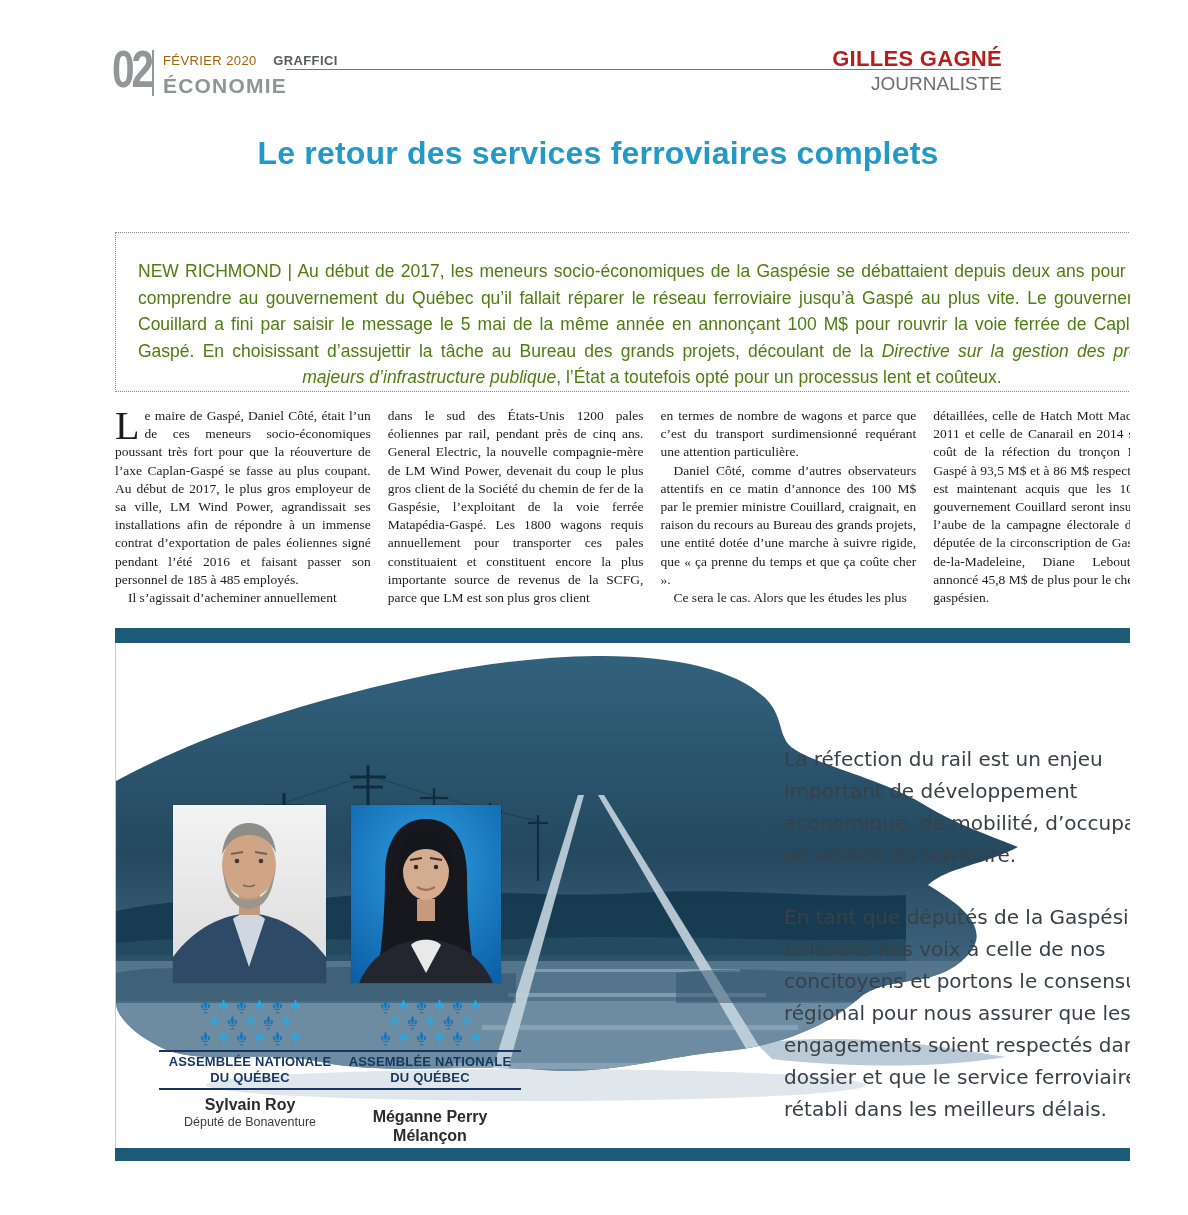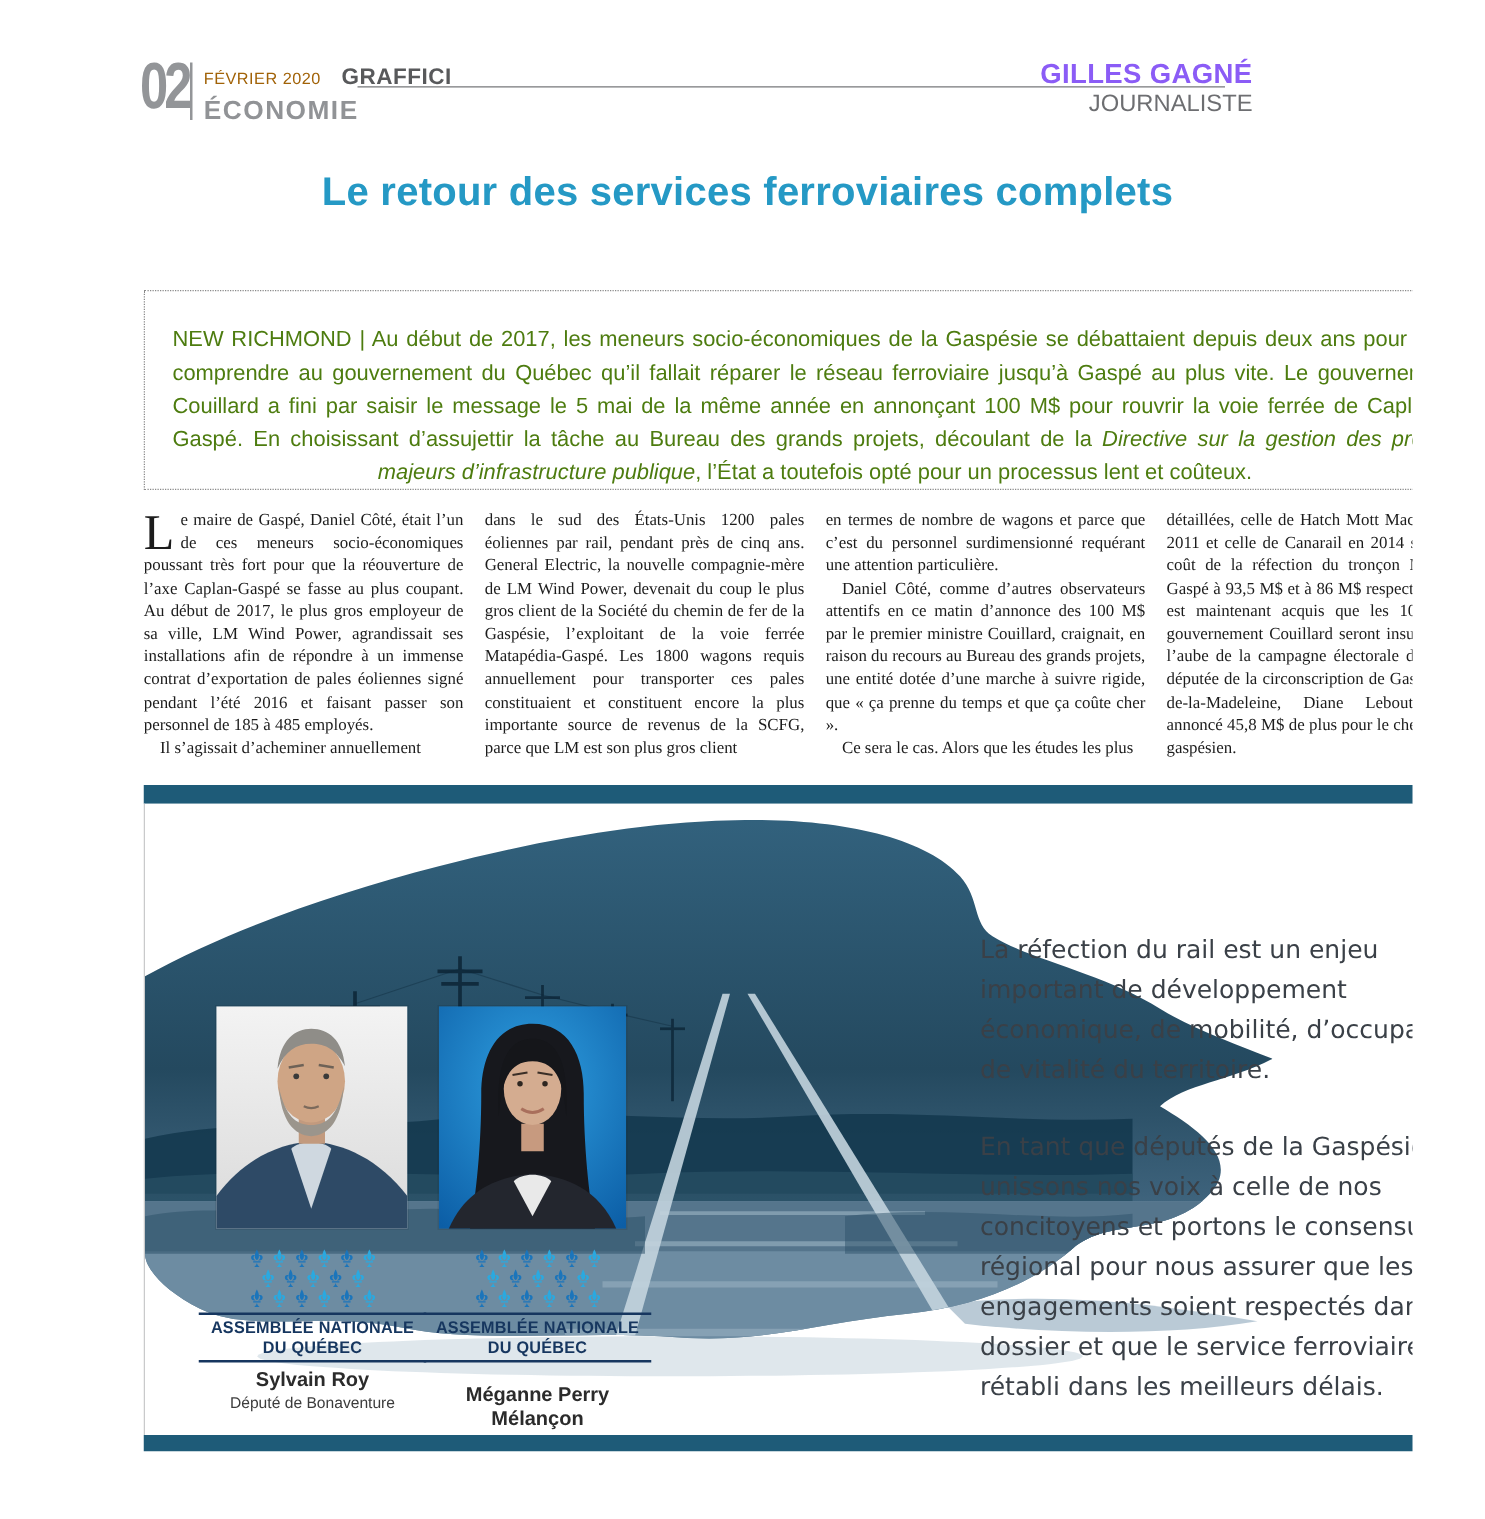--- a/index.html
+++ b/index.html
@@ -6,26 +6,26 @@
   .page { position:relative; width:1072px; height:1215px; background:#fff;
           font-family:"Liberation Sans", sans-serif; overflow:hidden; margin:0 auto; }
 
   
   .page-num { position:absolute; left:54px; top:46px; font-size:52px; font-weight:700;
               color:#939598; letter-spacing:-4px; line-height:0.9;
               transform:scaleX(0.78); transform-origin:left top; }
   .hdr-divider { position:absolute; left:94px; top:50px; width:2px; height:46px; background:#939598; }
   .kicker { position:absolute; left:105px; top:51px; }
   .kicker-date { font-size:13px; color:#a16207; letter-spacing:0.4px; display:inline-block; }
-  .kicker-pub { font-size:18px; color:#58595b; font-weight:700; letter-spacing:0.4px;
+  .kicker-pub { font-size:13px; color:#58595b; font-weight:700; letter-spacing:0.4px;
                 display:inline-block; margin-left:12px; }
   .kicker-section { font-size:21px; font-weight:700; color:#919396; letter-spacing:1.2px; margin-top:5px; }
   .hdr-rule { position:absolute; left:228px; top:69px; width:694px; height:1px; background:#77787b; }
   .author { position:absolute; right:128px; top:46px; text-align:right; }
-  .author-name { font-size:22px; font-weight:700; color:#8b5cf6; letter-spacing:0.3px; }
+  .author-name { font-size:22px; font-weight:700; color:#b91c1c; letter-spacing:0.3px; }
   .author-role { font-size:19px; color:#6d6e71; margin-top:1px; }
   .journalist-photo { position:absolute; left:1072px; top:42px; width:60px; height:58px; }
 
   
   .headline { position:absolute; left:4px; top:131px; width:100%; text-align:center;
               color:#2599c5; font-weight:700; font-size:32px; line-height:44px; letter-spacing:0.2px; }
 
   
   .lead-box { position:absolute; left:57px; top:232px; width:1074px; height:160px;
               border:1px dotted #8a8a8a; box-sizing:border-box; padding:25px 22px 0;
@@ -129,21 +129,21 @@
 
   <div class="article">
     <div class="col">
       <p><span class="dropcap">L</span><span>e maire de Gaspé, Daniel Côté, était l’un de ces meneurs socio-économiques poussant très fort pour que la réouverture de l’axe Caplan-Gaspé se fasse au plus coupant. Au début de 2017, le plus gros employeur de sa ville, LM Wind Power, agrandissait ses installations afin de répondre à un immense contrat d’exportation de pales éoliennes signé pendant l’été 2016 et faisant passer son personnel de 185 à 485 employés.</span></p>
       <p class="indent">Il s’agissait d’acheminer annuellement</p>
     </div>
     <div class="col">
       <p>dans le sud des États-Unis 1200 pales éoliennes par rail, pendant près de cinq ans. General Electric, la nouvelle compagnie-mère de LM Wind Power, devenait du coup le plus gros client de la Société du chemin de fer de la Gaspésie, l’exploitant de la voie ferrée Matapédia-Gaspé. Les 1800 wagons requis annuellement pour transporter ces pales constituaient et constituent encore la plus importante source de revenus de la SCFG, parce que LM est son plus gros client</p>
     </div>
     <div class="col">
-      <p>en termes de nombre de wagons et parce que c’est du personnel surdimensionné requérant une attention particulière.</p>
+      <p>en termes de nombre de wagons et parce que c’est du transport surdimensionné requérant une attention particulière.</p>
       <p class="indent">Daniel Côté, comme d’autres observateurs attentifs en ce matin d’annonce des 100 M$ par le premier ministre Couillard, craignait, en raison du recours au Bureau des grands projets, une entité dotée d’une marche à suivre rigide, que « ça prenne du temps et que ça coûte cher ».</p>
       <p class="indent">Ce sera le cas. Alors que les études les plus</p>
     </div>
     <div class="col">
       <p>détaillées, celle de Hatch Mott MacDonald en 2011 et celle de Canarail en 2014 situaient le coût de la réfection du tronçon Matapédia-Gaspé à 93,5 M$ et à 86 M$ respectivement, il est maintenant acquis que les 100 M$ du gouvernement Couillard seront insuffisants. À l’aube de la campagne électorale de 2019, la députée de la circonscription de Gaspésie-Îles-de-la-Madeleine, Diane Lebouthillier, a annoncé 45,8 M$ de plus pour le chemin de fer gaspésien.</p>
     </div>
   </div>
 
   <div class="ad">
     <div class="ad-top-bar"></div>

